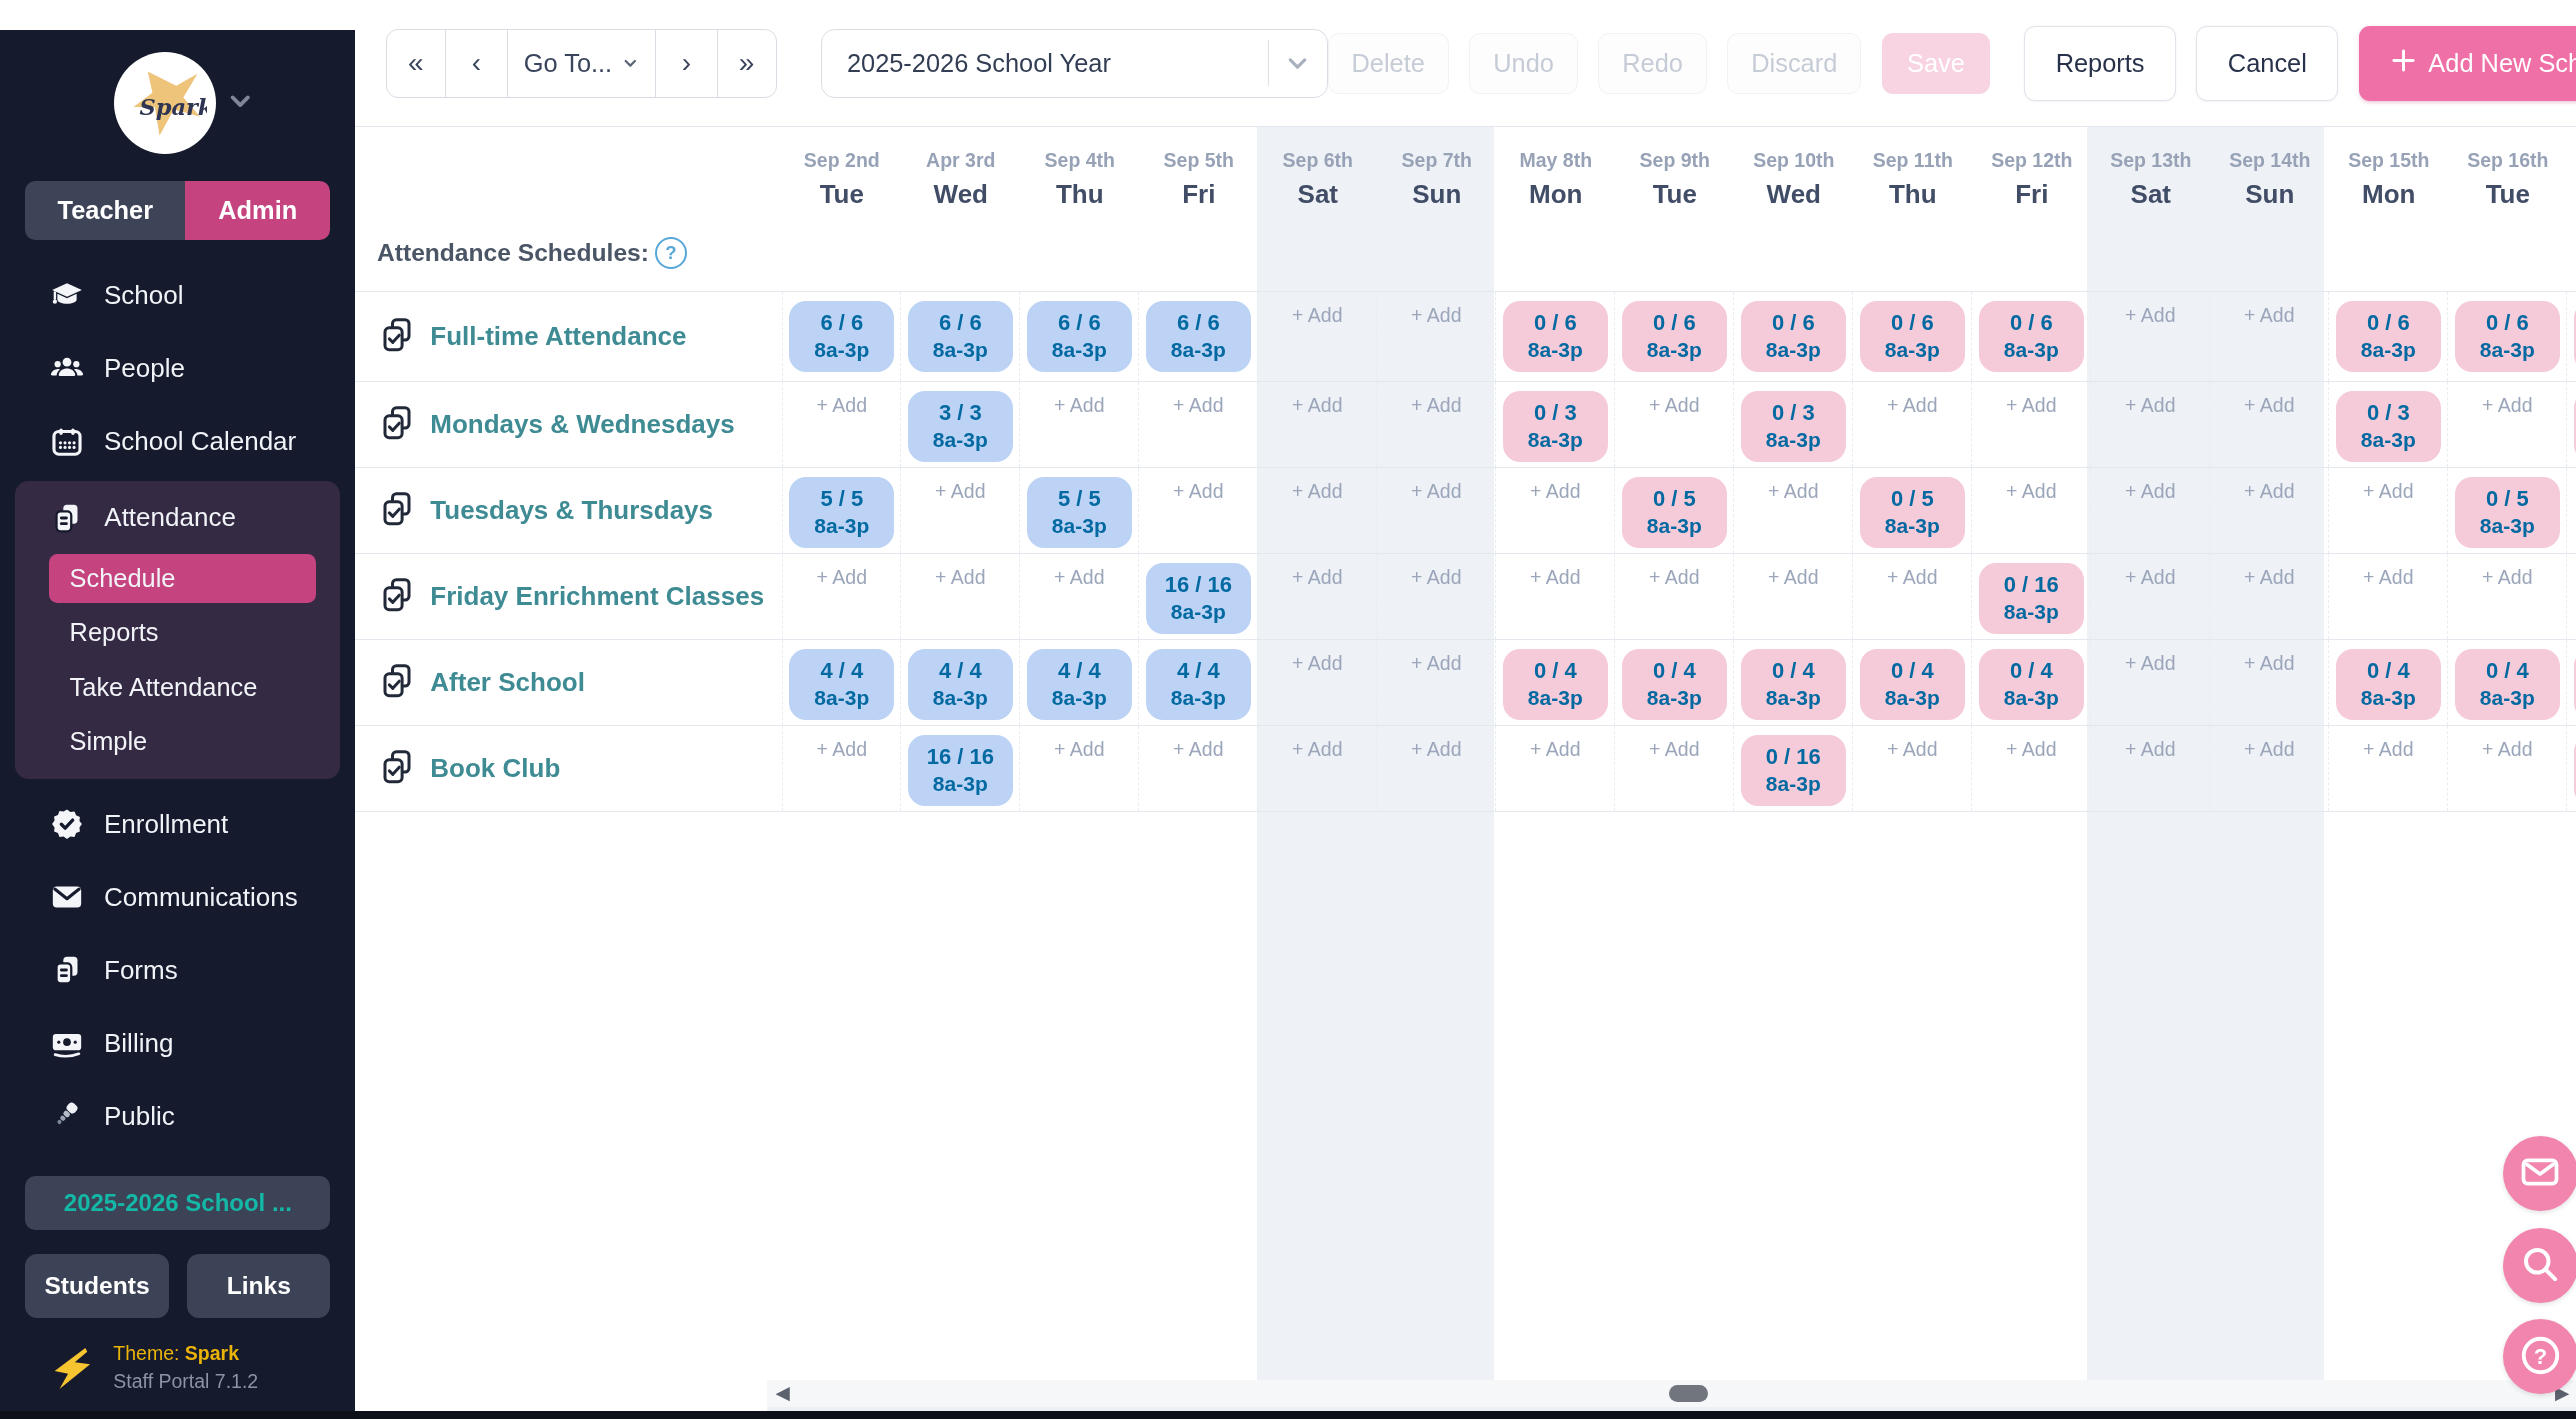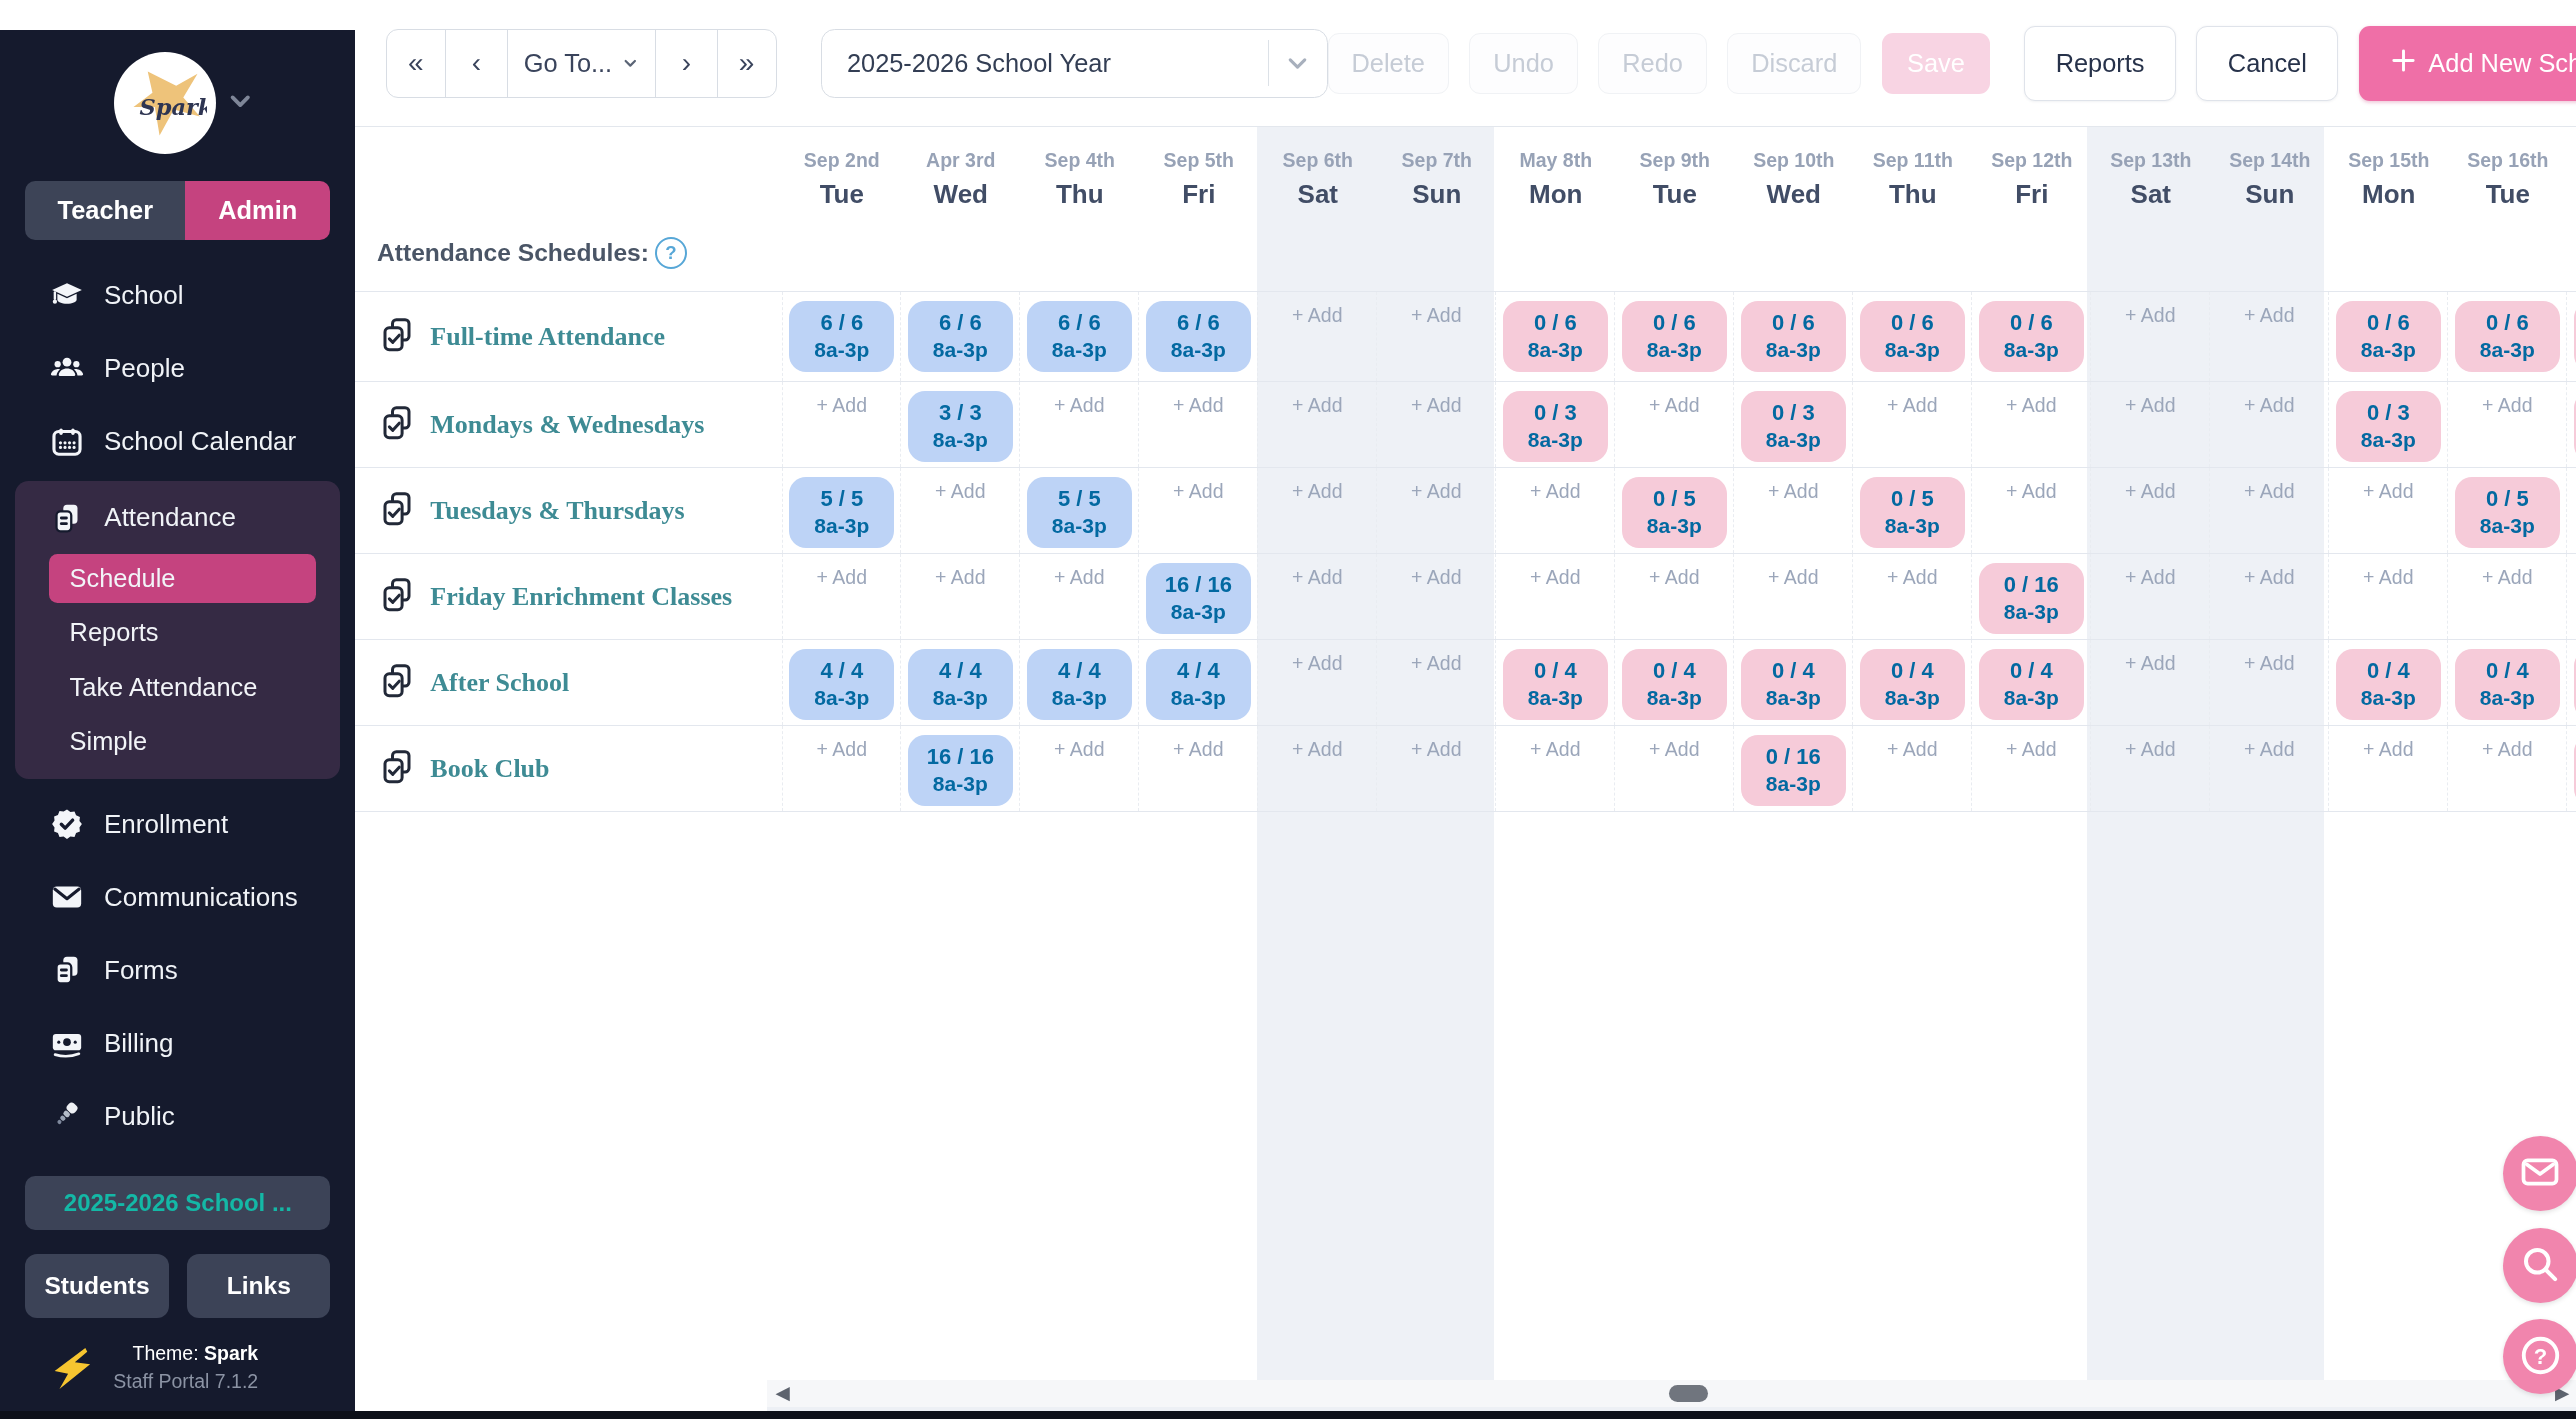--- a/index.html
+++ b/index.html
@@ -30,21 +30,21 @@
   .sub-item{margin:0 24px 5.1px 34px;height:49px;display:flex;align-items:center;padding-left:20.3px;
     font-size:25.4px;font-weight:500;color:#f2f4f8;border-radius:8.5px;cursor:pointer;}
   .sub-item.active{background:var(--active-pink);}
   .year-btn{position:absolute;left:25.4px;right:24.6px;top:1146px;height:54px;background:#3c4357;
     border-radius:10.2px;color:#14b8a6;font-weight:700;font-size:24px;display:flex;align-items:center;
     justify-content:center;cursor:pointer;}
   .mini-btns{position:absolute;left:25.4px;right:24.6px;top:1224px;display:flex;gap:18.6px;}
   .mini-btn{flex:1;height:64px;background:#3c4357;border-radius:12px;color:#fff;font-size:24.6px;
     font-weight:600;display:flex;align-items:center;justify-content:center;cursor:pointer;}
   .theme-row{position:absolute;left:47px;top:1312px;display:flex;gap:20.3px;align-items:center;}
-  .theme-texts .l1{font-size:19.5px;color:#ffffff;text-align:right;}
+  .theme-texts .l1{font-size:19.5px;color:#eab308;}
   .theme-texts .l1 b{font-weight:700;}
   .theme-texts .l2{font-size:19.5px;color:#8b93a4;margin-top:5.1px;}
 
   
   .main{position:absolute;left:355px;top:0;right:0;bottom:0;background:#fff;}
   .toolbar{position:absolute;left:0;right:0;top:0;height:127px;background:#fff;
     border-bottom:0.8px solid #e3e7ed;display:flex;align-items:center;padding-left:30.5px;z-index:3;}
   .pager{width:391px;height:69px;border:0.8px solid #d8dde4;border-radius:12px;display:flex;
     overflow:hidden;flex:0 0 auto;}
   .pg-seg{height:100%;display:flex;align-items:center;justify-content:center;font-size:28px;
@@ -71,21 +71,21 @@
   .content{position:absolute;left:0;right:0;top:127px;bottom:0;}
   .panel{position:absolute;left:0;top:0;width:412px;bottom:0;background:#fff;}
   .panel-header{position:absolute;left:22px;top:100px;height:51px;display:flex;align-items:center;
     gap:6px;font-size:24.6px;font-weight:600;color:#4a5566;}
   .help-circle{width:32px;height:32px;border:2.5px solid #57a7d7;border-radius:50%;color:#57a7d7;
     font-size:18.6px;font-weight:700;display:flex;align-items:center;justify-content:center;cursor:pointer;}
   #panel-rows{position:absolute;left:0;right:0;top:164px;}
   .panel-row{display:flex;align-items:center;padding-left:24px;gap:15.3px;
     border-bottom:0.8px solid #e3e7ee;}
   .panel-row:first-child{border-top:0.8px solid #e3e7ee;}
-  .sched-link{font-size:26px;font-weight:600;color:var(--teal);cursor:pointer;font-family:Liberation Serif, serif;}
+  .sched-link{font-size:26px;font-weight:600;color:var(--teal);cursor:pointer;}
 
   .calgrid{position:absolute;left:412px;right:0;top:0;bottom:0;background:#fff;overflow:hidden;}
   .wk-band{position:absolute;top:0;width:237px;height:1254px;background:var(--weekend);z-index:0;}
   #cal-dates{position:absolute;top:0;left:0;right:0;height:164px;display:flex;padding-left:15.3px;z-index:1;}
   .day-col{width:119px;flex:0 0 119px;text-align:center;padding-top:22px;}
   .d-date{font-size:19.5px;color:#97a2b6;font-weight:600;}
   .d-dow{font-size:26px;color:#414d66;font-weight:700;margin-top:6.8px;}
   #cal-rows{position:absolute;top:164px;left:0;right:0;z-index:1;}
   .cal-row{display:flex;padding-left:15.3px;border-bottom:0.8px solid #e3e7ee;}
   .cal-row:first-child{border-top:0.8px solid #e3e7ee;}

